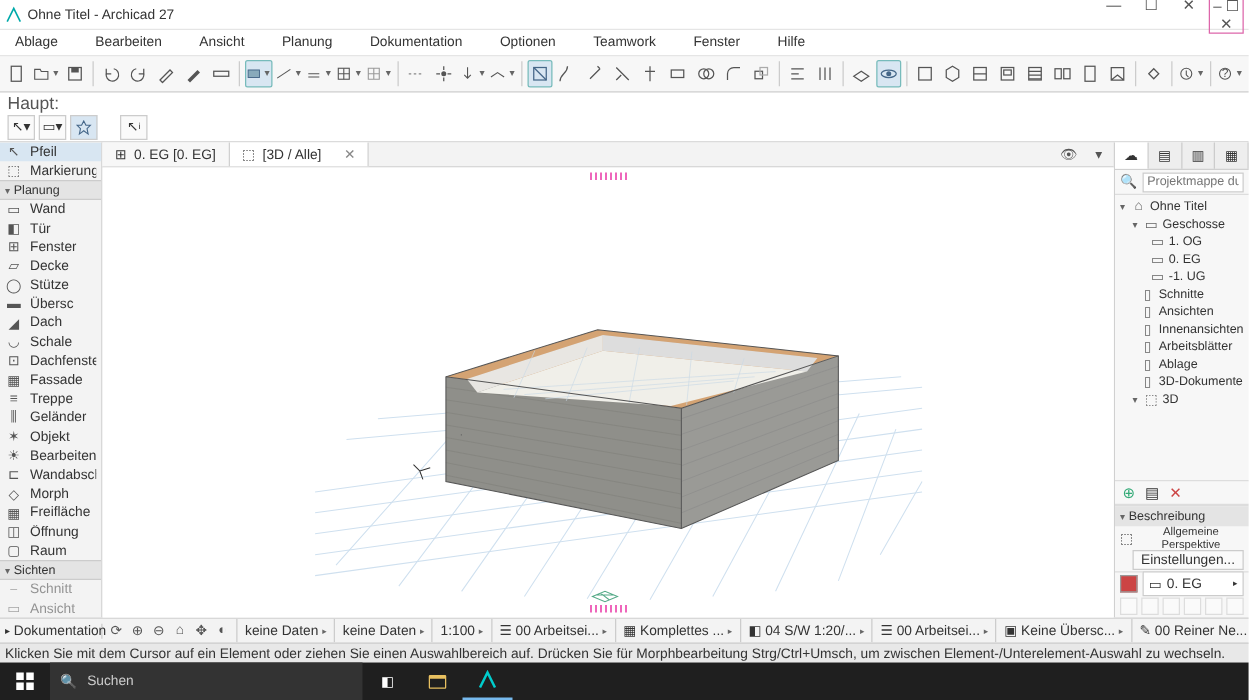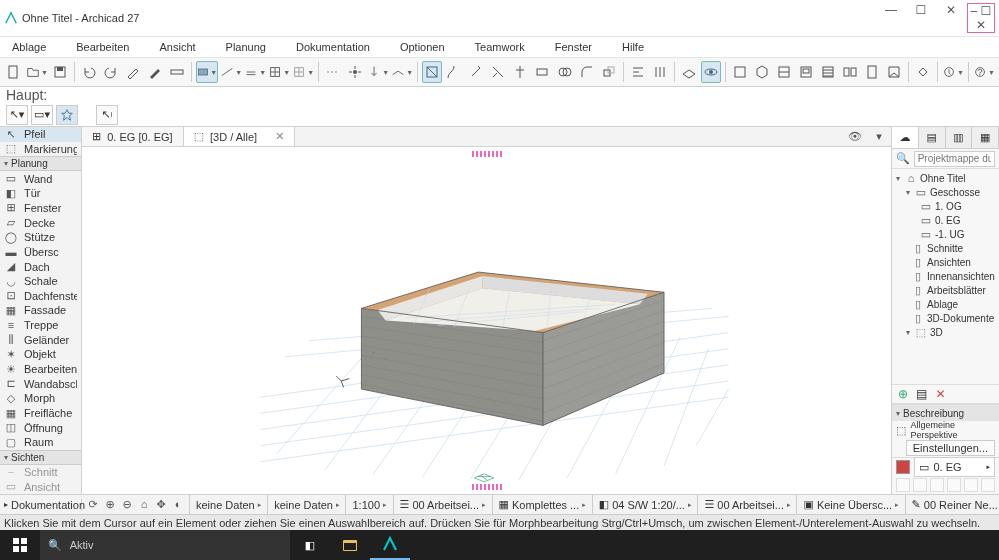--- a/index.html
+++ b/index.html
@@ -1,17 +1,17 @@
 <!DOCTYPE html>
 <html><head>
 <meta charset="utf-8">
 <style>
 *{box-sizing:border-box;margin:0;padding:0;font-family:"Segoe UI",Tahoma,sans-serif;font-size:11px;color:#333;user-select:none}
 body{width:999px;height:560px;overflow:hidden;background:#fff;display:flex;flex-direction:column}
-.titlebar{height:37px;background:#fff;display:flex;align-items:center;padding:0 4px;border-bottom:1px solid #e5e5e5}
+.titlebar{height:24px;background:#fff;display:flex;align-items:center;padding:0 4px;border-bottom:1px solid #e5e5e5}
 .titlebar .ico{width:14px;height:14px;margin-right:4px;color:#0aa}
 .titlebar .winbtns{margin-left:auto;display:flex;gap:2px}
 .titlebar .winbtns span{width:28px;text-align:center;font-size:12px;color:#555}
 .titlebar .winbtns .hl{border:1px solid #d6a;padding:0 2px}
 .menubar{height:20px;display:flex;align-items:center;padding:0 6px;gap:18px}
 .menubar span{padding:2px 6px}
 .toolbar{height:30px;display:flex;align-items:center;padding:2px 4px;gap:2px;border-top:1px solid #e5e5e5;border-bottom:1px solid #d0d0d0;background:#f7f7f7}
 .tbtn{width:22px;height:22px;display:flex;align-items:center;justify-content:center;border-radius:2px;color:#444}
 .tbtn.active{background:#d8e6f2;border:1px solid #7bb}
 .tbtn svg{width:16px;height:16px}
@@ -598,21 +598,21 @@
     </div>
     <div class="rp-btns">
       <span style="color:#3a7">⊕</span>
       <span>▤</span>
       <span style="color:#c44">✕</span>
     </div>
     <div class="rp-sec">
       <div class="rp-sec-hdr">Beschreibung</div>
       <div class="rp-row">
           <span class="ic">⬚</span>
-          <span style="font-size:9px;flex:1;text-align:left">Allgemeine Perspektive</span>
+          <span style="font-size:9px;flex:1;text-align:center">Allgemeine Perspektive</span>
         </div>
       <div class="rp-row" style="justify-content:flex-end">
           <span style="border:1px solid #ccc;padding:1px 6px;background:#fafafa">Einstellungen...</span>
         </div>
     </div>
     <div class="rp-sec">
       <div class="rp-row">
         <span class="sw" style="background:#c44"></span>
         <div class="rp-drop" style="flex:1;margin:0">
             <span>▭</span>
@@ -694,21 +694,21 @@
   <div class="start">
       <svg width="16" height="16" viewBox="0 0 16 16">
         <rect x="1" y="1" width="6" height="6" fill="#fff"></rect>
         <rect x="9" y="1" width="6" height="6" fill="#fff"></rect>
         <rect x="1" y="9" width="6" height="6" fill="#fff"></rect>
         <rect x="9" y="9" width="6" height="6" fill="#fff"></rect>
       </svg>
     </div>
   <div class="search">
       <span class="ic">🔍</span>
-      <span style="color:#ccc">Aktiv</span>
+      <span style="color:#ccc">Suchen</span>
     </div>
   <div class="tbico">◧</div>
   <div class="tbico">
       <div class="folder-ic" style="border-color:#e8c060"></div>
     </div>
   <div class="tbico" style="border-bottom:2px solid #76b9ed">
       <svg width="16" height="16" viewBox="0 0 16 16">
         <path d="M2 14 L8 2 L14 14" stroke="#0cc" stroke-width="2" fill="none"></path>
       </svg>
     </div>

